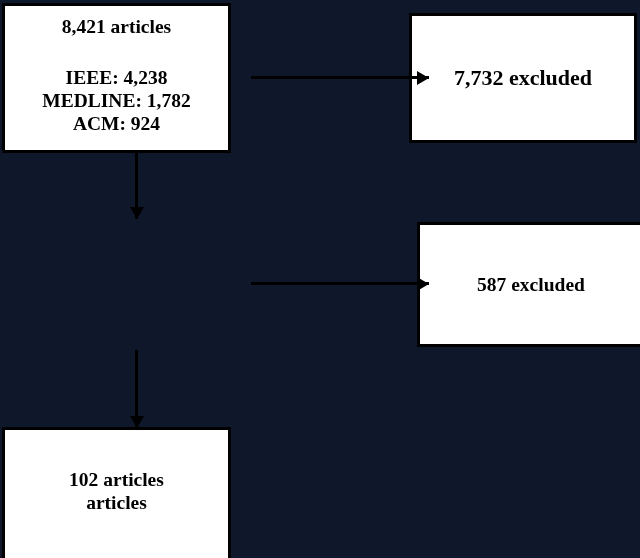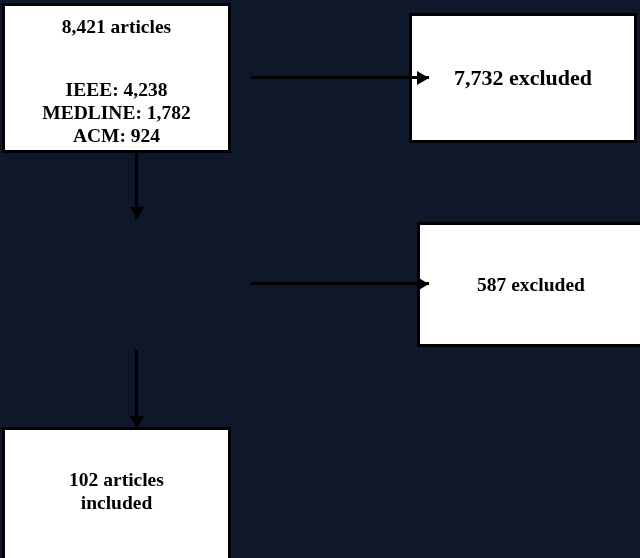--- a/index.html
+++ b/index.html
@@ -35,21 +35,21 @@
   }
 
   
   #box-identification {
     left: 2px;  top: 3px;
     width: 229px; height: 150px;
     justify-content: flex-start;
     padding-top: 9px;
   }
   #box-identification .title-line { font-size: 19.5px; }
-  #box-identification .db-block { margin-top: 40px; }
+  #box-identification .db-block { margin-top: 28px; }
   #box-identification .db-line { font-size: 19.5px; }
 
   
   #box-excluded-screening {
     left: 409px; top: 13px;
     width: 228px; height: 130px;
   }
   #box-excluded-screening .box-line { font-size: 22px; }
 
   
@@ -137,21 +137,21 @@
     <div class="box-line">7,732 excluded</div>
   </div>
 
 
   <div class="box" id="box-excluded-eligibility">
     <div class="box-line">587 excluded</div>
   </div>
 
   <div class="box" id="box-included">
     <div class="box-line">102 articles</div>
-    <div class="box-line">included</div>
+    <div class="box-line">articles</div>
   </div>
 
   <div class="connector" id="arrow-screening-exclusion">
     <div class="h-line"></div>
     <div class="arrow-right"></div>
   </div>
 
   <div class="connector" id="arrow-identification-to-fulltext">
     <div class="v-line"></div>
     <div class="arrow-down"></div>

